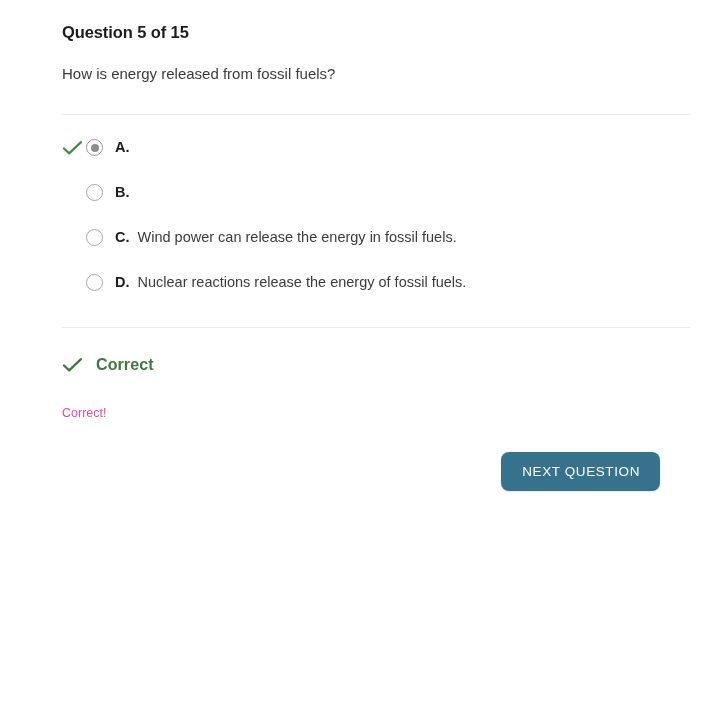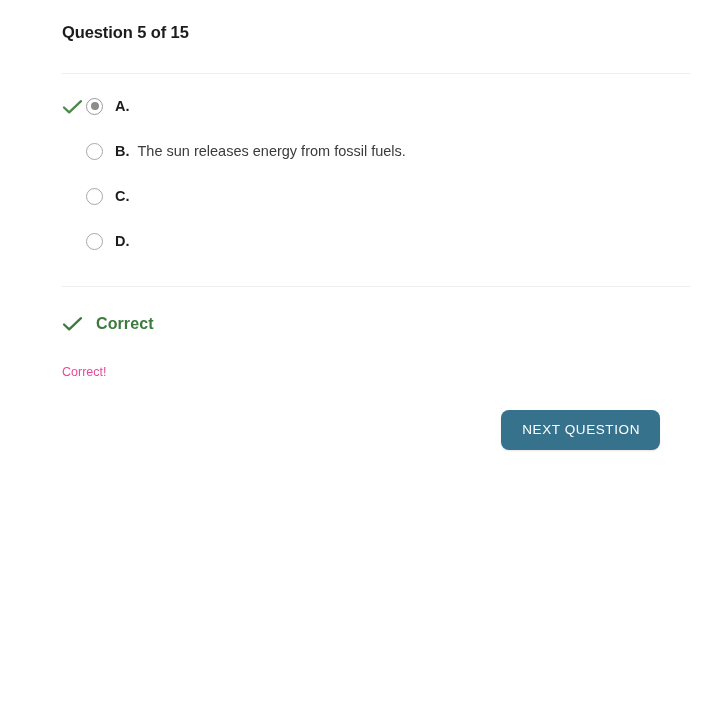--- a/index.html
+++ b/index.html
@@ -174,52 +174,54 @@
   }
 </style>
 </head>
 <body>
 
 <div class="quiz-page">
   <div class="content">
 
     <div class="question-counter">Question 5 of 15</div>
 
+    <div class="question-prompt">How is energy released from fossil fuels?</div>
 
     <hr class="divider divider-top">
 
     <div class="options">
 
       <div class="option-row">
         <span class="option-check">
           <svg width="21" height="16" viewBox="0 0 21 16" aria-hidden="true">
             <path d="M2 8.5 L7.2 13.4 L19 2.2" fill="none" stroke="#4a8a4a" stroke-width="2.3" stroke-linecap="round" stroke-linejoin="round"></path>
           </svg>
         </span>
         <span class="radio selected"></span>
         <span class="option-letter">A.</span>
       </div>
 
       <div class="option-row">
         <span class="option-check"></span>
         <span class="radio"></span>
         <span class="option-letter">B.</span>
-        <span class="option-text">The sun releases energy from fossil fuels.</span>
       </div>
 
       <div class="option-row">
         <span class="option-check"></span>
         <span class="radio"></span>
         <span class="option-letter">C.</span>
+        <span class="option-text">Wind power can release the energy in fossil fuels.</span>
       </div>
 
       <div class="option-row">
         <span class="option-check"></span>
         <span class="radio"></span>
         <span class="option-letter">D.</span>
+        <span class="option-text">Nuclear reactions release the energy of fossil fuels.</span>
       </div>
 
     </div>
 
     <hr class="divider divider-bottom">
 
     <div class="feedback">
       <div class="feedback-head">
         <span class="feedback-check">
           <svg width="21" height="16" viewBox="0 0 21 16" aria-hidden="true">

